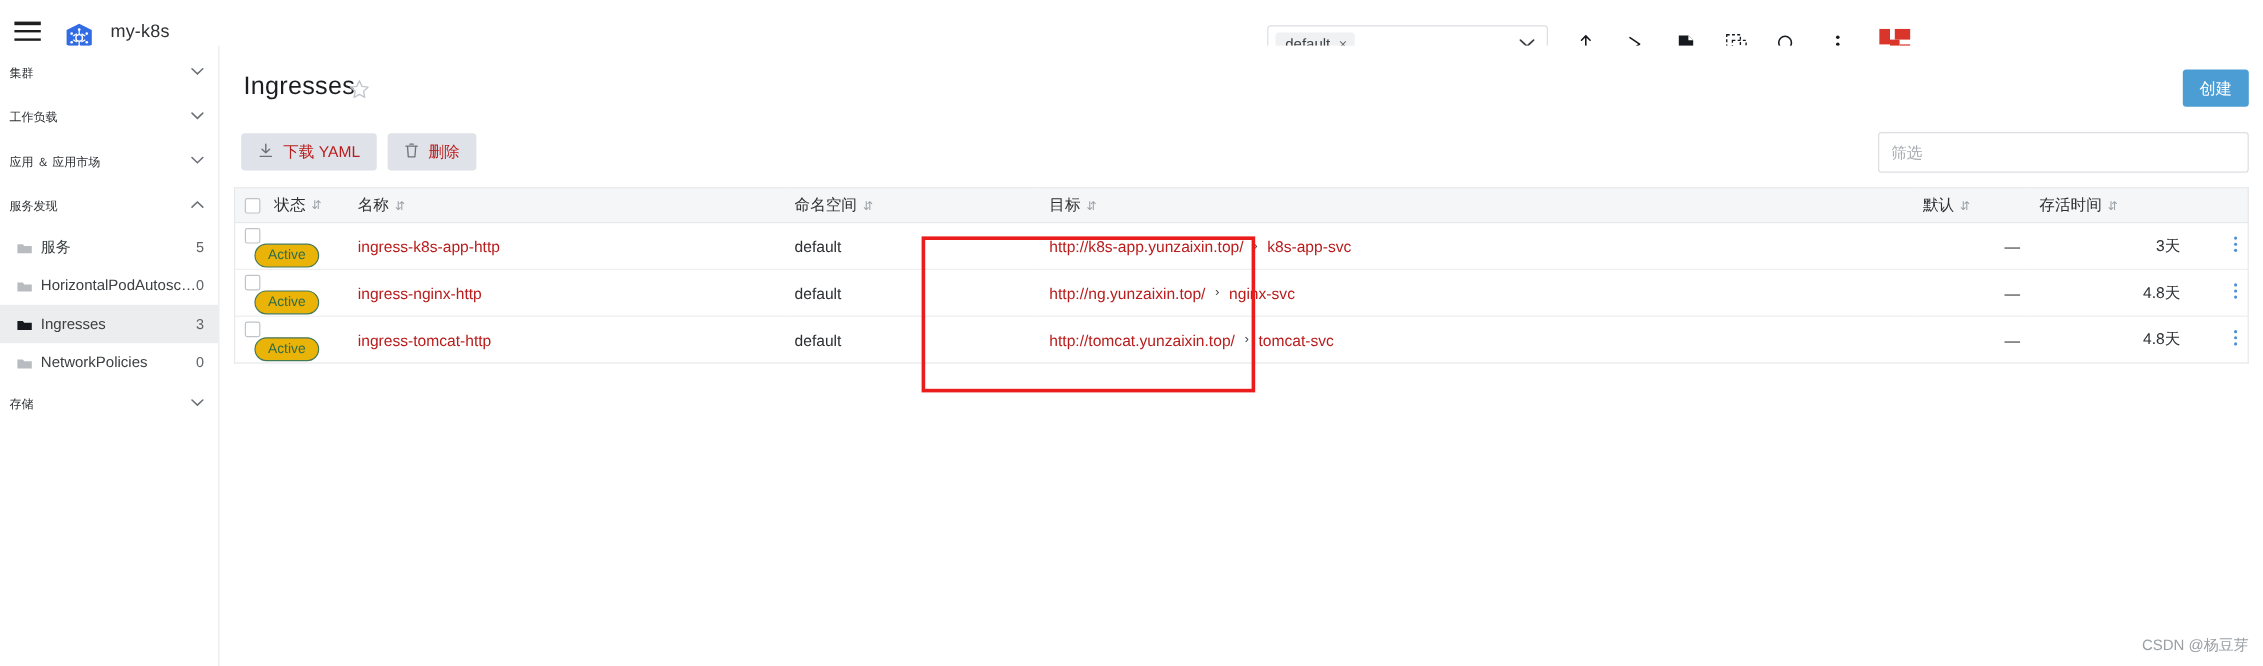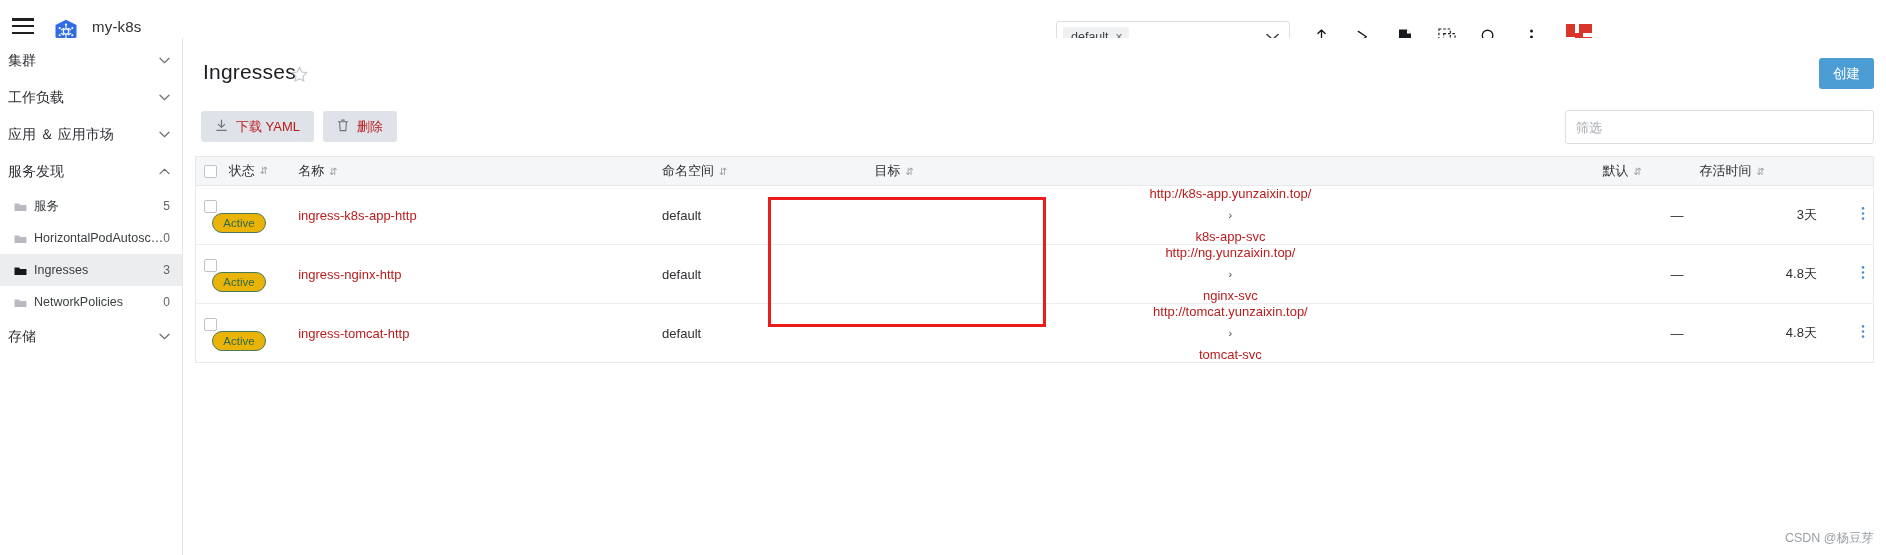--- a/index.html
+++ b/index.html
@@ -54,21 +54,21 @@
   .brandmark { margin-left: 6px; }
 
   
   .sidebar {
     position: absolute; left: 0; top: 38px; width: 183px; height: 517px;
     background: #fff; border-right: 1px solid #e3e5e8;
     padding-top: 4px;
   }
   .grp {
     height: 37px; display: flex; align-items: center;
-    padding: 0 12px 0 8px; font-size: 14px; color: #2d2f33; cursor: pointer;
+    padding: 0 12px 0 8px; font-size: 10px; color: #2d2f33; cursor: pointer;
   }
   .grp .chev { margin-left: auto; color: #6b6f75; font-size: 10px; }
   .leaf {
     height: 32px; display: flex; align-items: center;
     padding: 0 12px 0 14px; font-size: 12.5px; color: #3c4043; cursor: pointer;
   }
   .leaf.active { background: #ebedef; }
   .leaf .folder { width: 13px; height: 10px; margin-right: 7px; flex: 0 0 auto; }
   .leaf .lbl { white-space: nowrap; overflow: hidden; text-overflow: ellipsis; }
   .leaf .cnt { margin-left: auto; font-size: 12px; color: #5f6368; }
@@ -131,21 +131,21 @@
     width: 13px; height: 13px; border: 1px solid #c0c4c8; border-radius: 2px;
     background: #fff; display: inline-block; cursor: pointer; vertical-align: middle;
   }
   .badge {
     display: inline-flex; align-items: center; justify-content: center;
     height: 20px; min-width: 54px; padding: 0 10px;
     border: 1px solid #46795a; border-radius: 11px;
     color: #2f6b46; font-size: 11.5px; background: #eab308;
   }
   .lnk { color: #b91c1c; text-decoration: none; font-size: 13px; cursor: pointer; }
-  .target-cell { display: flex; align-items: center; gap: 8px; flex-direction: column; }
+  .target-cell { display: flex; align-items: center; gap: 8px; }
   .target-cell .sep { color: #3c4043; font-size: 11px; }
   .dash { color: #9aa0a6; }
   .right { text-align: right; }
   .kebab { color: #4b8fd4; font-size: 15px; cursor: pointer; line-height: 1; letter-spacing: 0; }
 
   
   .annot {
     position: absolute; left: 768px; top: 197px; width: 278px; height: 130px;
     border: 3px solid #ea1c1c; pointer-events: none; z-index: 5;
   }

